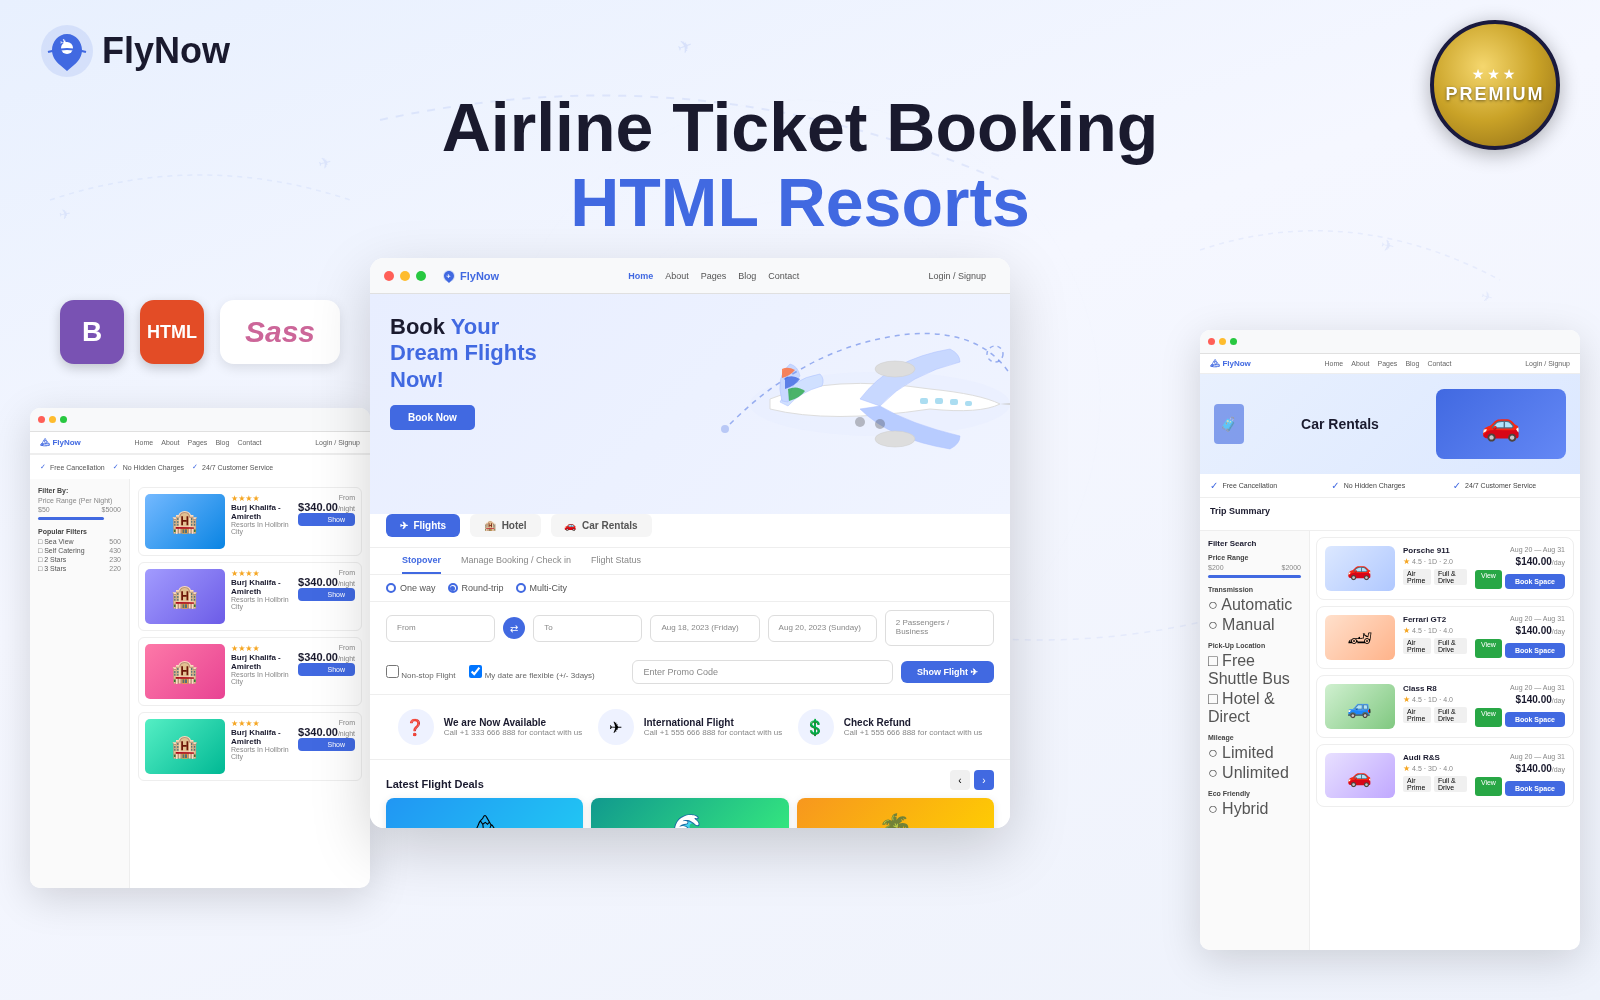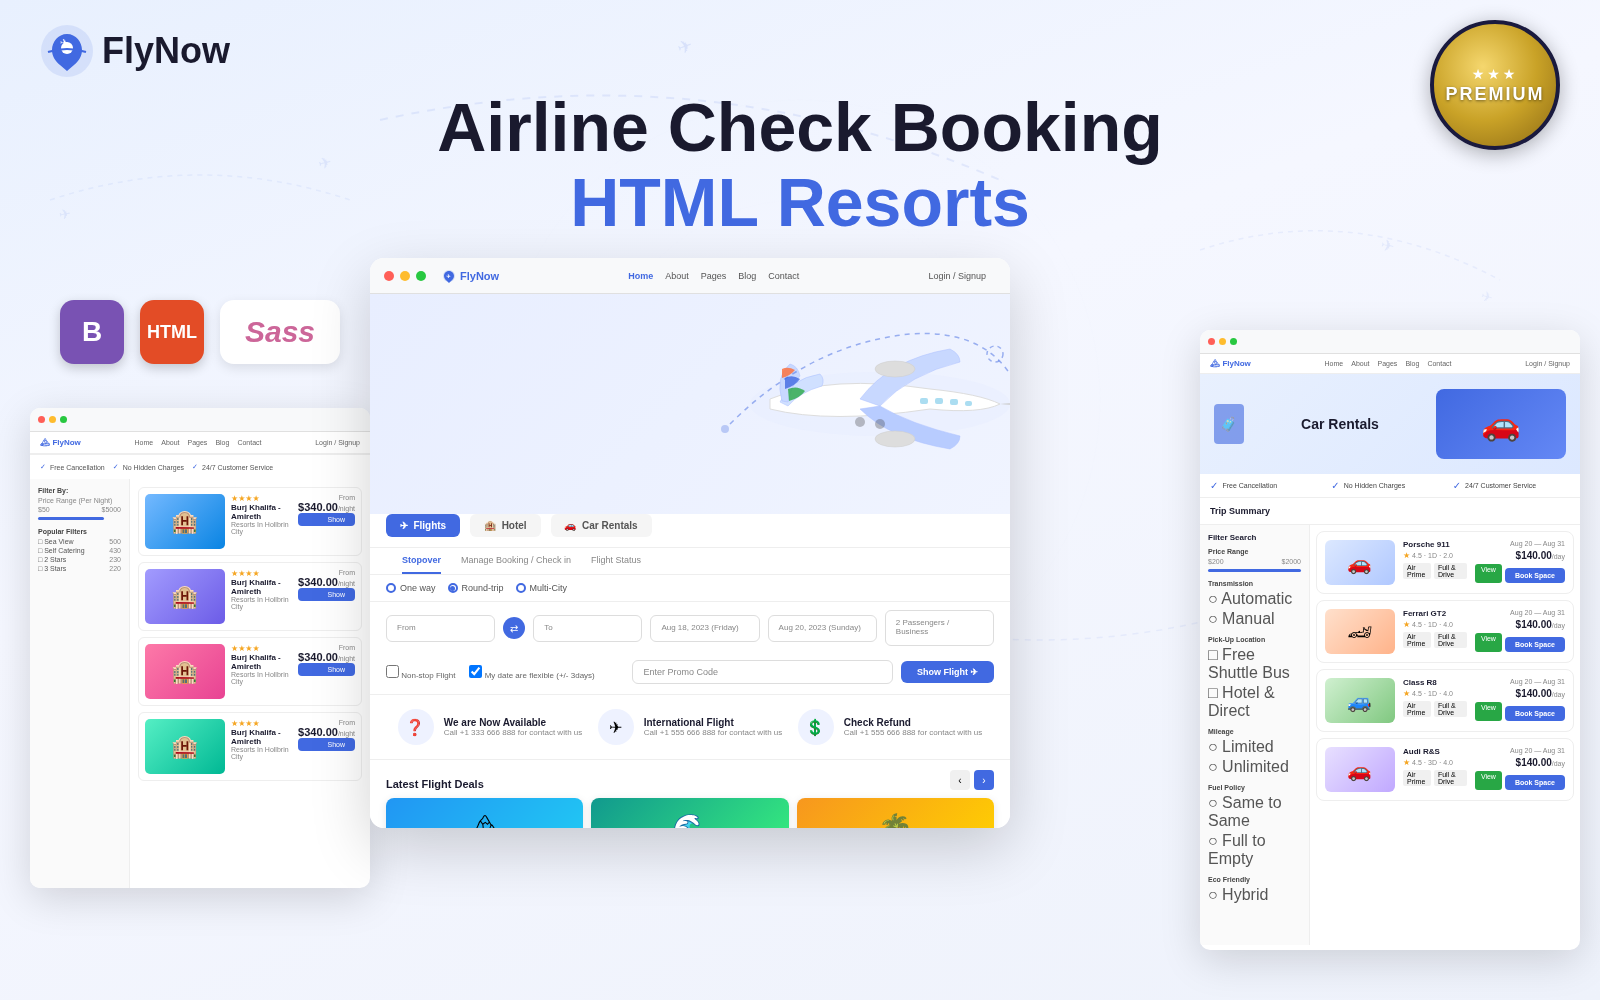--- a/index.html
+++ b/index.html
@@ -970,20 +970,21 @@
     .rm-trip-summary {
       padding: 8px 10px;
       font-size: 8px;
       border-bottom: 1px solid #eee;
     }
 
     .rm-trip-title {
       font-size: 9px;
       font-weight: 700;
       color: #1a1a2e;
+      margin-bottom: 6px;
     }
 
     .rm-trip-row {
       display: flex;
       gap: 6px;
       margin-bottom: 4px;
     }
 
     .rm-trip-field {
       flex: 1;
@@ -1028,21 +1029,21 @@
     <span class="logo-text">FlyNow</span>
   </div>
 </div>
 
 <div class="premium-badge">
   <div class="premium-stars">★★★</div>
   <div class="premium-text">PREMIUM</div>
 </div>
 
 <div class="title-section">
-  <div class="main-title-line1">Airline Check Booking</div>
+  <div class="main-title-line1">Airline Ticket Booking</div>
   <div class="main-title-line2">HTML Resorts</div>
 </div>
 
 <div class="tech-badges">
   <div class="badge-bootstrap">B</div>
   <div class="badge-html">
     <span>HTML</span>
   </div>
   <div class="badge-sass">
     <span class="badge-sass-text">Sass</span>
@@ -1195,20 +1196,28 @@
         <span>About</span>
         <span>Pages</span>
         <span>Blog</span>
         <span>Contact</span>
       </div>
       <div class="browser-nav-right">Login / Signup</div>
     </div>
   </div>
 
   <div class="hero-section">
+    <div class="hero-text">
+      <h2>
+        <span>Book </span>Your<br>
+        Dream <span style="color:#4169e1;">Flights</span><br>
+        Now!
+      </h2>
+      <button class="hero-btn">Book Now</button>
+    </div>
 
     <div class="hero-plane">
       <svg viewBox="0 0 320 200" width="320" height="200">
 
         <ellipse cx="170" cy="110" rx="130" ry="32" fill="#e8eeff" opacity="0.5"></ellipse>
 
         <path d="M60 105 Q120 80 220 95 Q270 100 290 110 Q270 120 220 115 Q120 130 60 115 Z" fill="white" stroke="#ddd" stroke-width="1"></path>
 
         <path d="M290 110 Q310 108 315 110 Q310 112 290 110 Z" fill="#ccc"></path>
 
@@ -1448,29 +1457,20 @@
       <div class="filter-section">
         <div class="filter-label">Mileage</div>
         <div class="filter-option">
             <span>○ Limited</span>
           </div>
         <div class="filter-option">
             <span>○ Unlimited</span>
           </div>
       </div>
 
-      <div class="filter-section">
-        <div class="filter-label">Fuel Policy</div>
-        <div class="filter-option">
-            <span>○ Same to Same</span>
-          </div>
-        <div class="filter-option">
-            <span>○ Full to Empty</span>
-          </div>
-      </div>
 
       <div class="filter-section">
         <div class="filter-label">Eco Friendly</div>
         <div class="filter-option">
             <span>○ Hybrid</span>
           </div>
 
       </div>
 
     </div>

